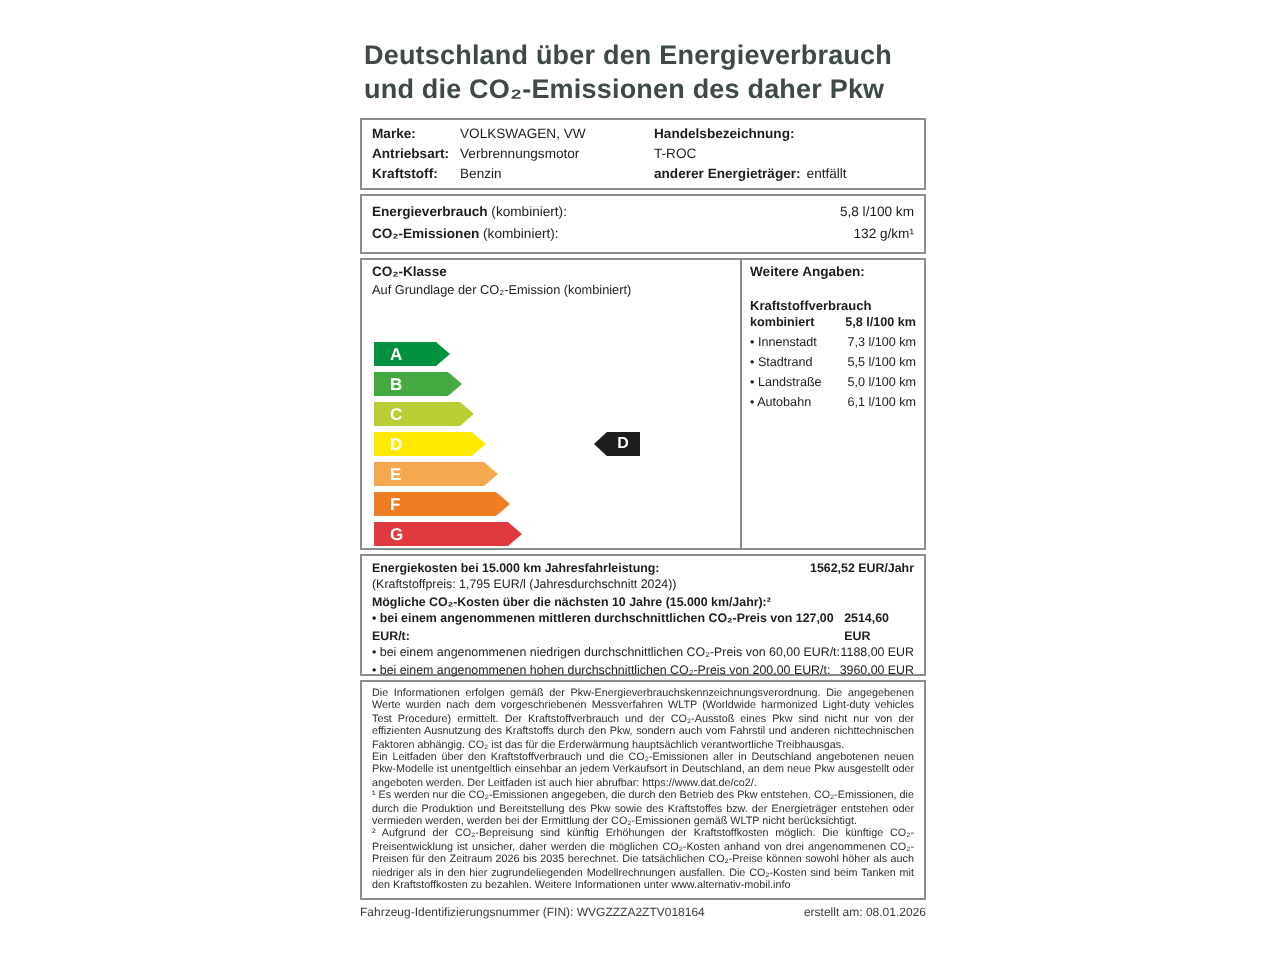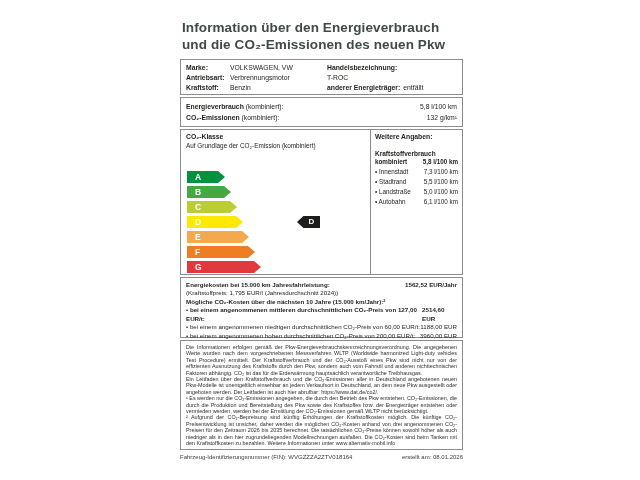--- a/index.html
+++ b/index.html
@@ -42,22 +42,22 @@
 
   .footer { position:absolute; left:2px; top:440px; width:283px; display:flex; justify-content:space-between; font-size:6px; color:#3a3a3a; }
 </style>
 </head>
 <body>
 
 <div class="page">
   <div class="label">
 
     <div class="title">
-      <div>Information über den Energieverbrauch</div>
-      <div>und die CO₂-Emissionen des neuen Pkw</div>
+      <div>Deutschland über den Energieverbrauch</div>
+      <div>und die CO₂-Emissionen des daher Pkw</div>
     </div>
 
     <div class="box box1">
       <div class="grid-row">
         <span class="c-lab">Marke:</span>
         <span class="c-val">VOLKSWAGEN, VW</span>
         <span class="c-lab2">Handelsbezeichnung:</span>
       </div>
       <div class="grid-row">
         <span class="c-lab">Antriebsart:</span>

